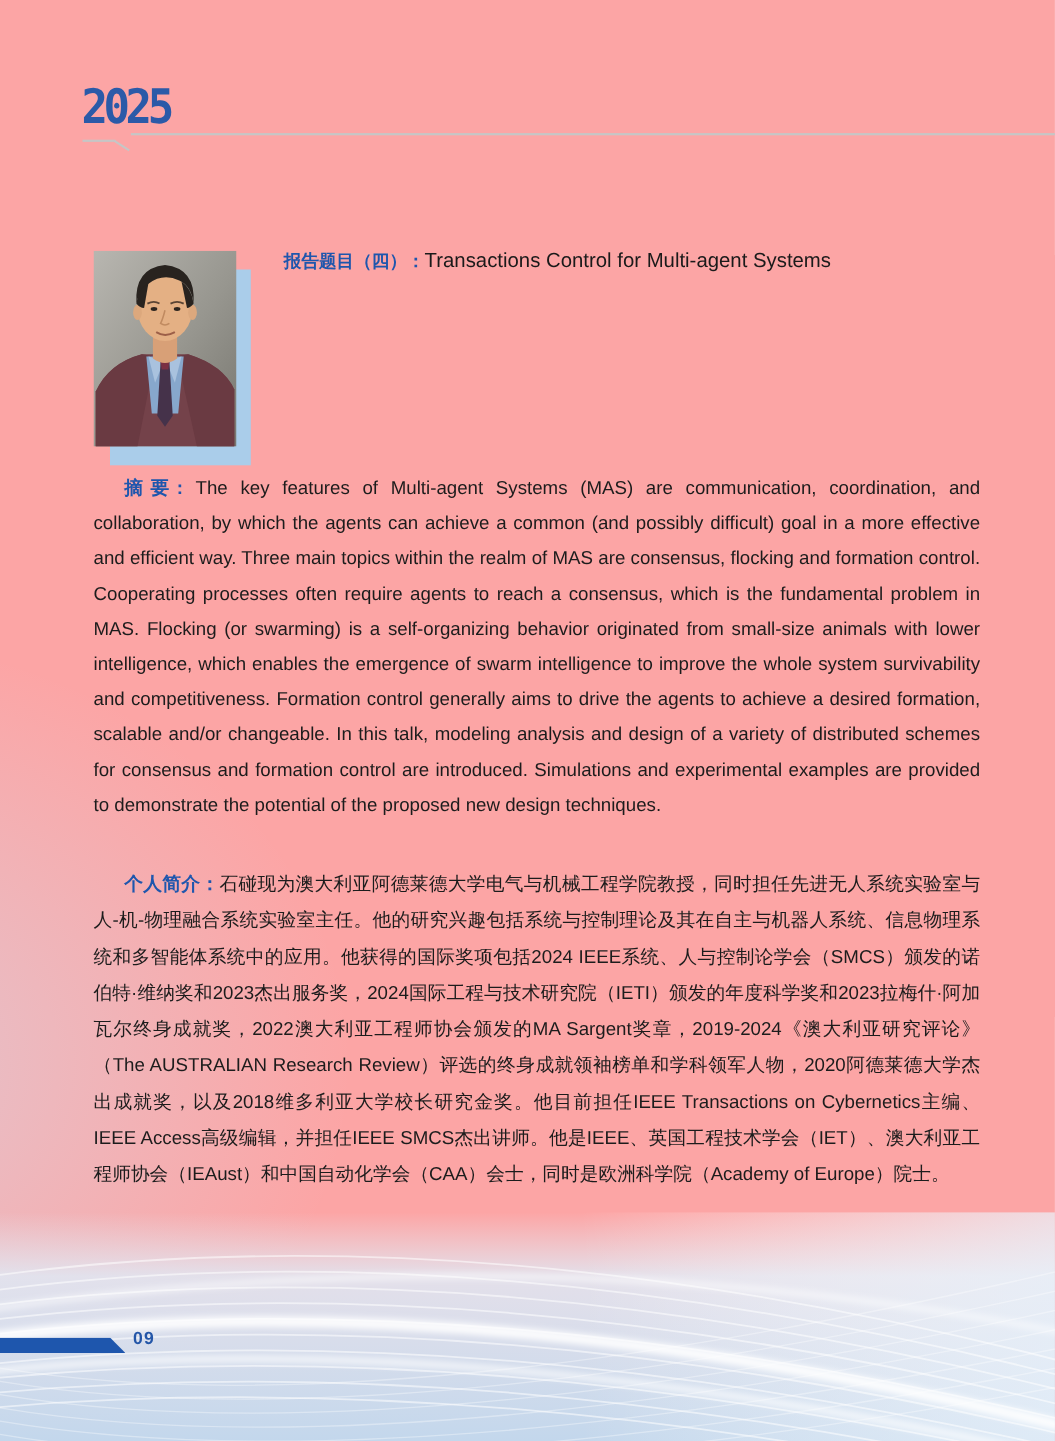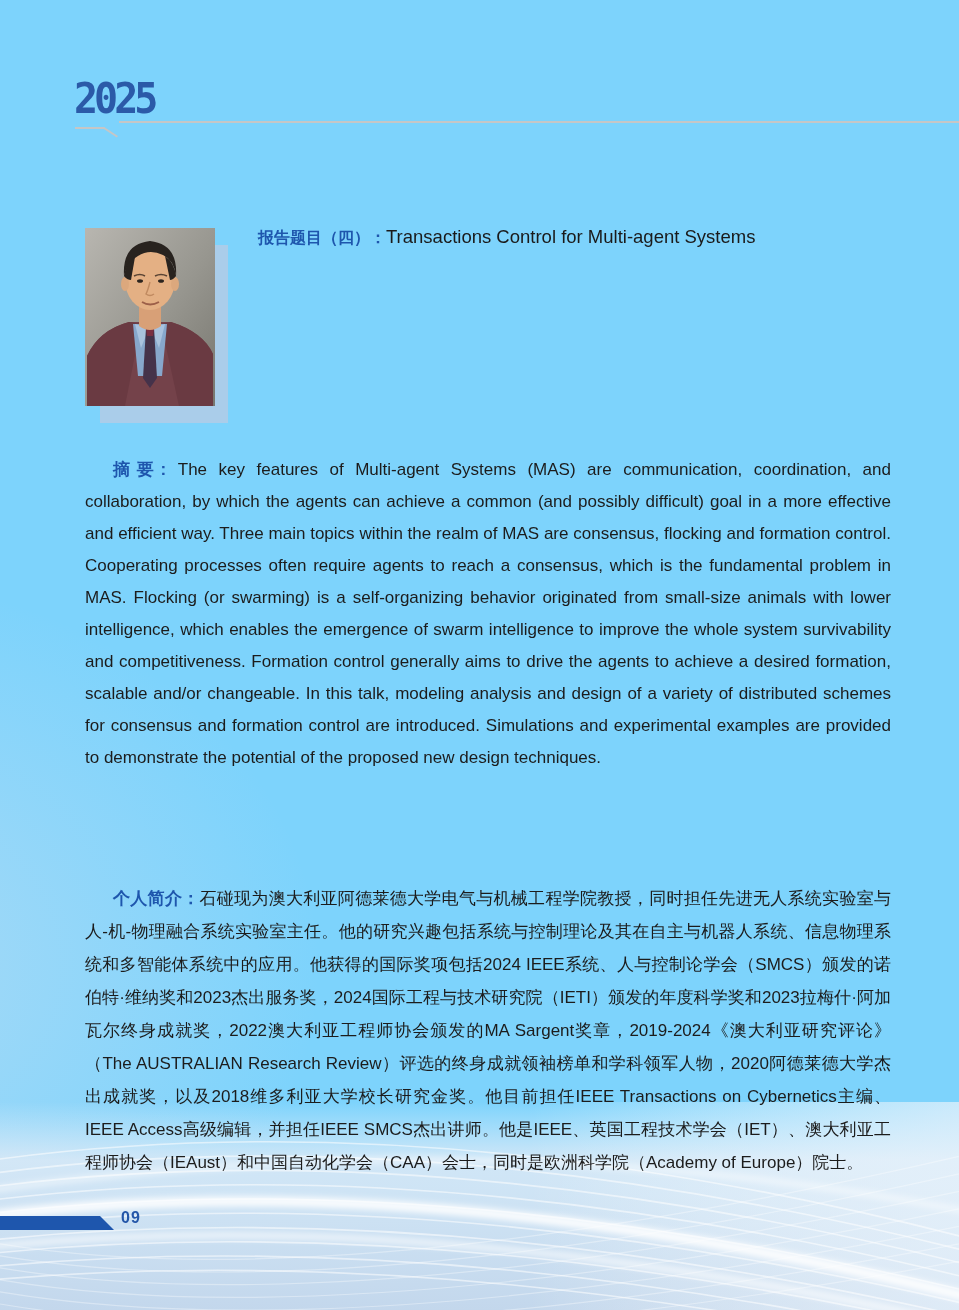--- a/index.html
+++ b/index.html
@@ -1,19 +1,19 @@
 <!DOCTYPE html>
 <html><head>
 <meta charset="utf-8">
 <style>
   html,body{margin:0;padding:0;background:#ffffff;}
   .page{
     position:relative;
     width:959px;height:1310px;
-    background:#7dd3fc;
+    background:#fca5a5;
     overflow:hidden;
     font-family:"Liberation Sans","DejaVu Sans",sans-serif;
     color:#1c1c1c;
   }
   
   .bg-left-tint{
     position:absolute;left:-220px;top:560px;width:560px;height:680px;
     background:radial-gradient(ellipse at 10% 60%, rgba(206,224,241,.55), rgba(206,224,241,0) 68%);
     pointer-events:none;
   }
@@ -43,22 +43,22 @@
   .speaker-row{position:absolute;left:258px;top:296px;white-space:nowrap;}
   .speaker-label{font-size:19px;font-weight:bold;color:#1e56ad;}
   .speaker-name{font-size:22px;font-weight:bold;color:#111;}
   .speaker-affil{font-size:18px;color:#1a1a1a;}
   
   .para{
     position:absolute;left:85px;width:806px;margin:0;
     font-size:17px;text-align:justify;color:#1c1c1c;
     text-indent:28px;
   }
-  .abstract-para{top:454px;line-height:32px;}
-  .bio-para{top:882px;line-height:33px;}
+  .abstract-para{top:428px;line-height:32px;}
+  .bio-para{top:787px;line-height:33px;}
   .lead{font-weight:bold;color:#1e56ad;}
   
   .footer-waves{position:absolute;left:0;top:1102px;width:959px;height:208px;display:block;}
   .page-badge-bar{
     position:absolute;left:0;top:1216px;width:114px;height:14px;background:#1e56ad;
     clip-path:polygon(0 0, 100px 0, 114px 100%, 0 100%);
   }
   .page-number{
     position:absolute;left:121px;top:1209px;
     font-size:16px;font-weight:bold;color:#2456a8;letter-spacing:1px;

